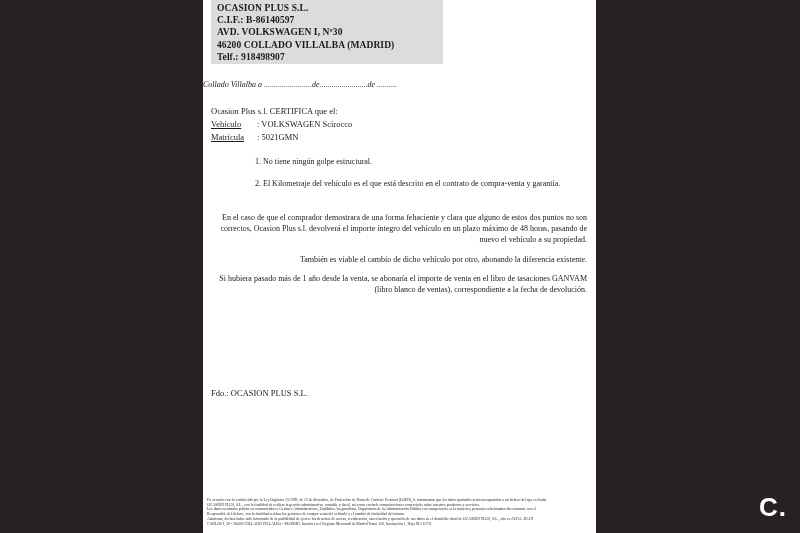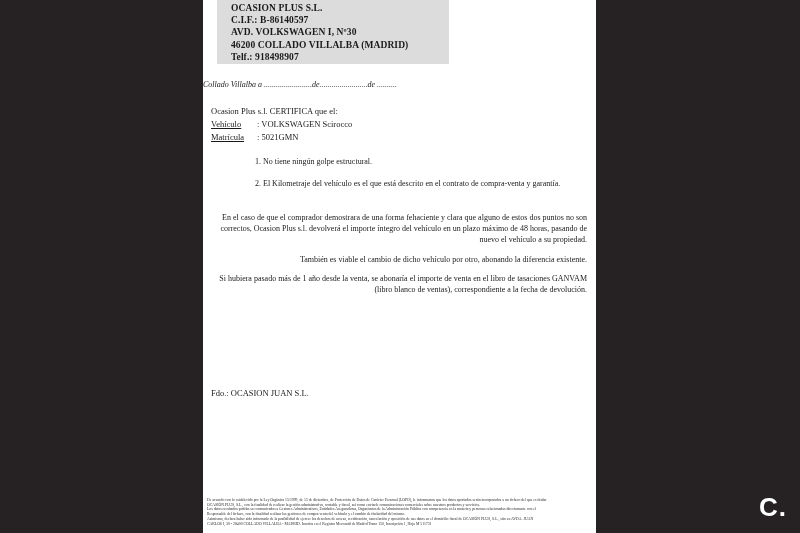--- a/index.html
+++ b/index.html
@@ -14,24 +14,24 @@
   .doc-page{
     position:absolute;
     left:203px;top:0;
     width:393px;height:533px;
     background:#ffffff;
     color:#1a1a1a;
   }
   
   .letterhead{
     position:absolute;
-    left:14px;top:0;
+    left:8px;top:0;
     width:232px;height:64px;
     background:#dcdcdc;
-    padding:2px 0 0 14px;
+    padding:2px 0 0 6px;
     box-sizing:border-box;
     font-weight:bold;
     font-size:9.5px;
     line-height:12.2px;
     letter-spacing:.1px;
     white-space:nowrap;
   }
   .date-line{
     position:absolute;
     top:80px;left:0;right:12px;
@@ -116,21 +116,21 @@
 
     <div class="points">
       <div class="point">1. No tiene ningún golpe estructural.</div>
       <div class="point">2. El Kilometraje del vehículo es el que está descrito en el contrato de compra-venta y garantía.</div>
     </div>
 
     <div class="para para-1">En el caso de que el comprador demostrara de una forma fehaciente y clara que alguno de estos dos puntos no son correctos, Ocasion Plus s.l. devolverá el importe íntegro del vehículo en un plazo máximo de 48 horas, pasando de nuevo el vehículo a su propiedad.</div>
     <div class="para para-2">También es viable el cambio de dicho vehículo por otro, abonando la diferencia existente.</div>
     <div class="para para-3">Si hubiera pasado más de 1 año desde la venta, se abonaría el importe de venta en el libro de tasaciones GANVAM (libro blanco de ventas), correspondiente a la fecha de devolución.</div>
 
-    <div class="signature">Fdo.: OCASION JUAN S.L.</div>
+    <div class="signature">Fdo.: OCASION PLUS S.L.</div>
 
     <div class="legal">De acuerdo con lo establecido por la Ley Orgánica 15/1999, de 13 de diciembre, de Protección de Datos de Carácter Personal (LOPD), le informamos que los datos aportados serán incorporados a un fichero del que es titular
 OCASIÓN PLUS, S.L., con la finalidad de realizar la gestión administrativa, contable y fiscal, así como enviarle comunicaciones comerciales sobre nuestros productos y servicios.
 Los datos recabados podrán ser comunicados a Gestores Administrativos, Entidades Aseguradoras, Organismos de la Administración Pública con competencia en la materia y personas relacionadas directamente con el
 Responsable del fichero, con la finalidad realizar las gestiones de compra venta del vehículo y el cambio de titularidad del mismo.
 Asimismo, declara haber sido informado de la posibilidad de ejercer los derechos de acceso, rectificación, cancelación y oposición de sus datos en el domicilio fiscal de OCASIÓN PLUS, S.L., sito en AVDA. JUAN
 CARLOS I, 30 - 28400 COLLADO VILLALBA - MADRID. Inscrita en el Registro Mercantil de Madrid Tomo 150, Inscripción 1, Hoja M 511731</div>
 
   </div>
 

